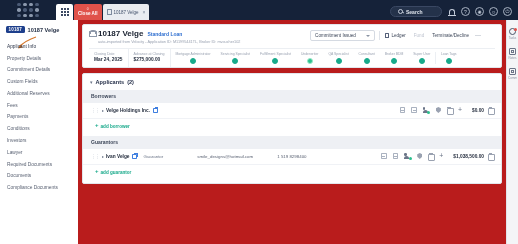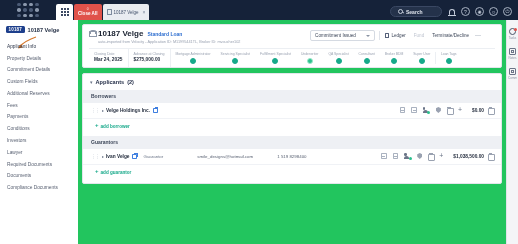--- a/index.html
+++ b/index.html
@@ -2,21 +2,21 @@
 <html><head>
 <meta charset="utf-8">
 <style>
   * { box-sizing: border-box; margin: 0; padding: 0; }
   html, body {
     width: 518px; height: 244px;
     font-family: "Liberation Sans", sans-serif;
     background: #ffffff;
     overflow: hidden;
   }
-  .app { position: relative; width: 518px; height: 244px; background: #22c55e; }
+  .app { position: relative; width: 518px; height: 244px; background: #b91c1c; }
 
   
   .topnav {
     position: absolute; top: 0; left: 0; width: 518px; height: 20px;
     background: #152239; display: flex; align-items: flex-end;
   }
   .logo-wrap { width: 56px; height: 20px; display: flex; align-items: center; justify-content: center; }
   .logo-dots { display: grid; grid-template-columns: repeat(4, 4px); gap: 2px; }
   .logo-dots i { width: 3.5px; height: 3.5px; border-radius: 50%; background: #4b5b76; display: block; }
   .logo-dots i.on { background: #8c99ad; }

